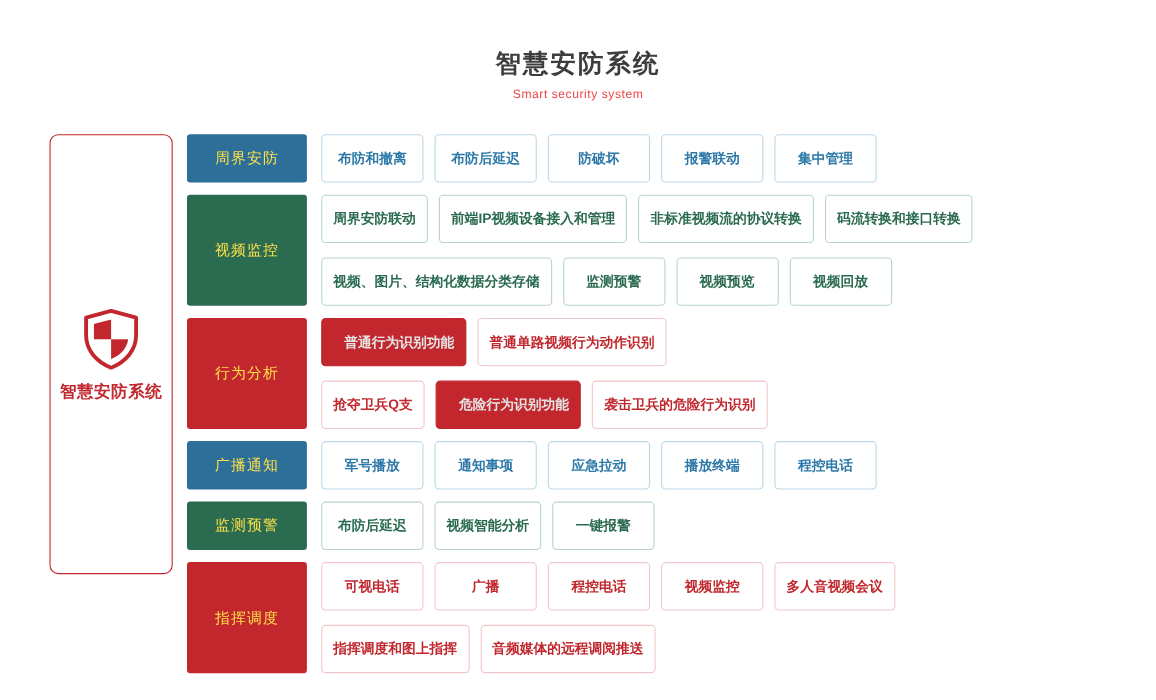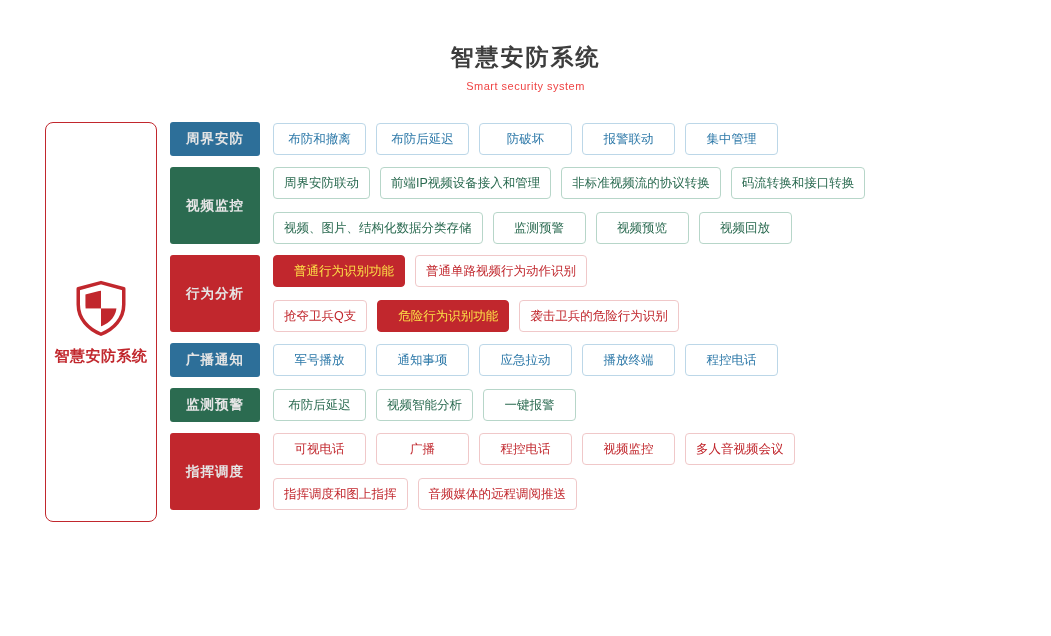--- a/index.html
+++ b/index.html
@@ -18,42 +18,42 @@
     border-radius: 8px; background: #ffffff;
     display: flex; flex-direction: column; align-items: center; justify-content: center;
   }
   .root-node .shield { width: 56px; height: 58px; display: block; }
   .root-label { margin-top: 10px; font-size: 15px; font-weight: bold; color: var(--red-header); letter-spacing: 0.5px; }
 
   .groups { display: flex; flex-direction: column; gap: 11px; }
   .group { display: flex; gap: 13px; align-items: stretch; }
 
   .group-header {
-    width: 90px; min-height: 34px; flex: 0 0 auto;
+    width: 109px; min-height: 34px; flex: 0 0 auto;
     display: flex; align-items: center; justify-content: center;
-    color: #e5e5e5; font-size: 13.5px; font-weight: bold;
+    color: #fde047; font-size: 13.5px; font-weight: normal;
     border-radius: 3px; letter-spacing: 1px;
   }
   .group-header.blue  { background: var(--blue-header); }
   .group-header.green { background: var(--green-header); }
   .group-header.red   { background: var(--red-header); }
 
   .rows { display: flex; flex-direction: column; gap: 13px; justify-content: center; }
   .row  { display: flex; gap: 10px; }
 
   .item {
-    min-width: 93px; height: 32px; padding: 0 10px;
+    min-width: 93px; height: 44px; padding: 0 10px;
     display: flex; align-items: center; justify-content: center;
     border-radius: 4px; background: #ffffff;
-    font-size: 12.5px; font-weight: normal; white-space: nowrap;
+    font-size: 12.5px; font-weight: bold; white-space: nowrap;
   }
   .item.blue  { color: var(--blue-text);  border: 1px solid var(--blue-border); }
   .item.green { color: var(--green-text); border: 1px solid var(--green-border); }
   .item.red   { color: var(--red-text);   border: 1px solid var(--red-border); }
-  .item.red.filled { background: var(--red-header); color: #fde047; border: 1px solid var(--red-header); padding-left: 20px; }
+  .item.red.filled { background: var(--red-header); color: #e5e5e5; border: 1px solid var(--red-header); padding-left: 20px; }
 </style>
 </head>
 <body>
 
 <header class="page-header">
   <h1 class="page-title">智慧安防系统</h1>
   <p class="page-subtitle">Smart security system</p>
 </header>
 
 <div class="layout">

